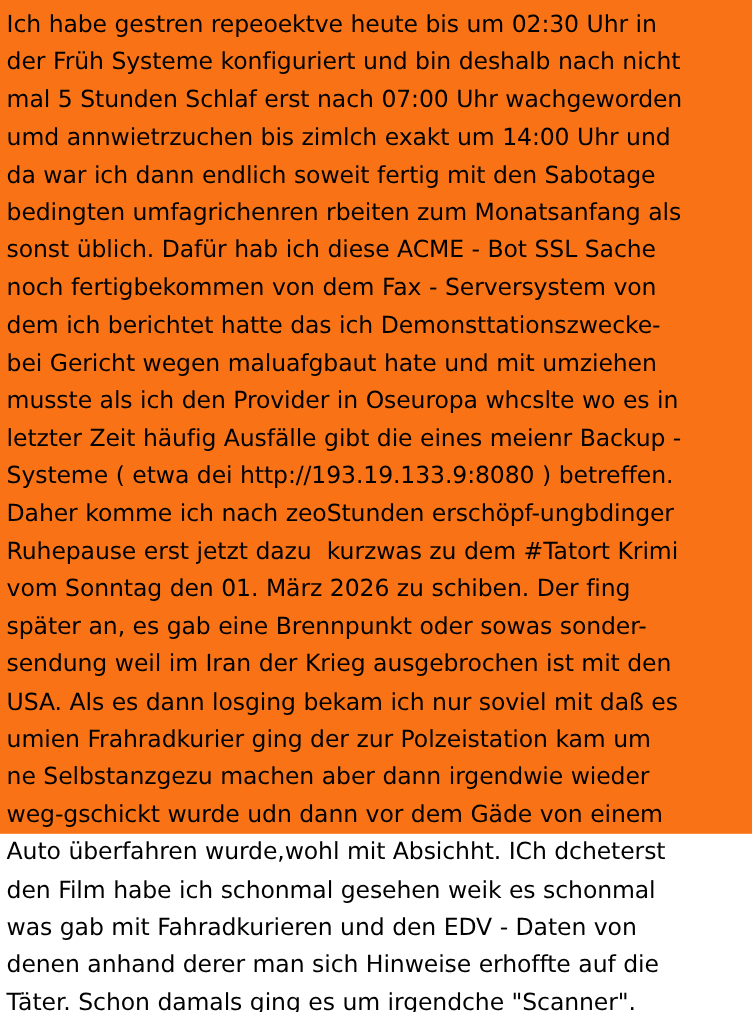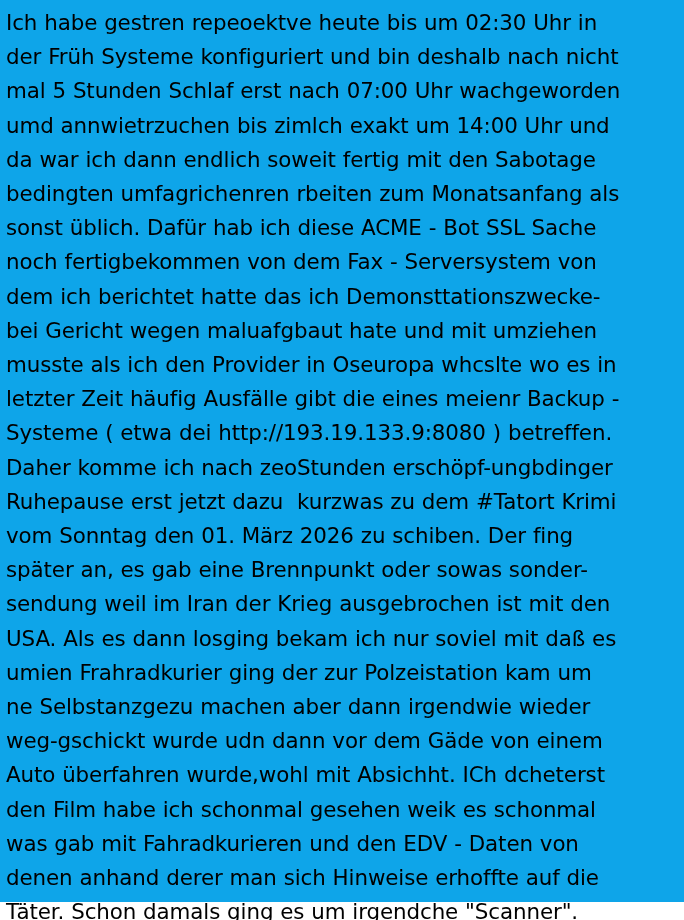--- a/index.html
+++ b/index.html
@@ -9,23 +9,23 @@
   }
   body {
     width: 684px;
     height: 920px;
     overflow: hidden;
     font-family: "DejaVu Sans", sans-serif;
   }
   #document-page {
     box-sizing: border-box;
     width: 684px;
-    height: 902px;
+    height: 758px;
     padding: 6px 8px 0 6px;
-    background: #0ea5e9;
+    background: #f97316;
   }
   .text-body {
     font-family: "DejaVu Sans", sans-serif;
     font-size: 21.4px;
     line-height: 34.2px;
     color: #000000;
     letter-spacing: -0.1px;
     word-spacing: 0.2px;
     white-space: pre-wrap;
     text-align: left;

